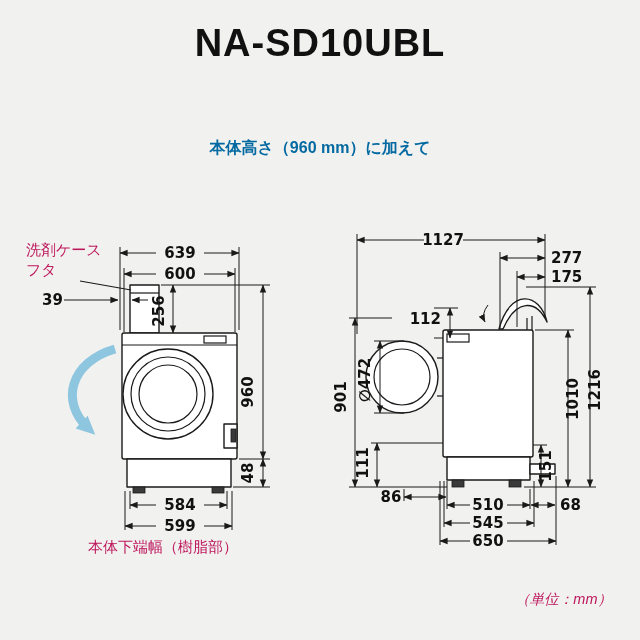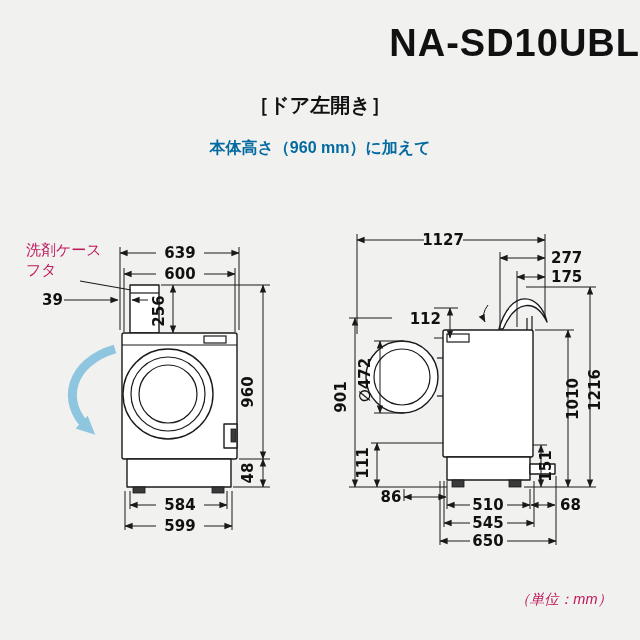--- a/index.html
+++ b/index.html
@@ -1,18 +1,18 @@
 <!DOCTYPE html>
 <html><head>
 <meta charset="utf-8">
 <style>
   html,body{margin:0;padding:0;background:#f1f1ef;}
   .stage{position:relative;width:640px;height:640px;background:#f1f1ef;overflow:hidden;
          font-family:"Liberation Sans","DejaVu Sans",sans-serif;color:#111;}
-  .title{position:absolute;top:22px;left:0;width:100%;text-align:right;
+  .title{position:absolute;top:22px;left:0;width:100%;text-align:center;
          font-size:38px;font-weight:800;letter-spacing:1px;}
   .subtitle{position:absolute;top:92px;left:0;width:100%;text-align:center;
          font-size:20px;font-weight:700;}
   .note{position:absolute;top:134px;left:0;width:100%;text-align:center;
         font-size:16px;font-weight:700;color:#0369a1;line-height:28px;}
   .cap{position:absolute;font-size:15px;font-weight:500;color:#be185d;}
   .cap-detergent{left:26px;top:240px;width:90px;line-height:20px;}
   .cap-bottom{left:88px;top:538px;}
   .cap-unit{right:28px;top:590px;font-size:14.5px;font-style:italic;}
   svg.draw{position:absolute;left:0;top:0;}
@@ -24,26 +24,26 @@
           font-size:15px;font-weight:700;fill:#111;}
   .c-orange{fill:#dd7214;}
   .c-blue{fill:#2b6cb3;}
 </style>
 </head>
 <body>
 
 <div class="stage">
 
   <div class="title">NA-SD10UBL</div>
-  <div class="subtitle">［ドア左開き］</div>
   <div class="note">
     <div>本体高さ（960 mm）に加えて</div>
   </div>
 
   <div class="cap cap-detergent">洗剤ケースフタ</div>
+  <div class="cap cap-bottom">本体下端幅（樹脂部）</div>
   <div class="cap cap-unit">（単位：mm）</div>
 
   <svg class="draw" width="640" height="640" viewBox="0 0 640 640">
     <defs>
       <marker id="mA" viewBox="0 0 10 10" refX="9.5" refY="5" markerWidth="8" markerHeight="8" orient="auto-start-reverse">
           <path d="M0,1 L10,5 L0,9 Z" fill="#1a1a1a"></path>
         </marker>
       <marker id="mB" markerUnits="userSpaceOnUse" viewBox="0 0 20 20" refX="8" refY="10" markerWidth="22" markerHeight="22" orient="auto">
         <path d="M0,2 L17,10 L0,18 Z" fill="#8ec6e0"></path>
         </marker>

